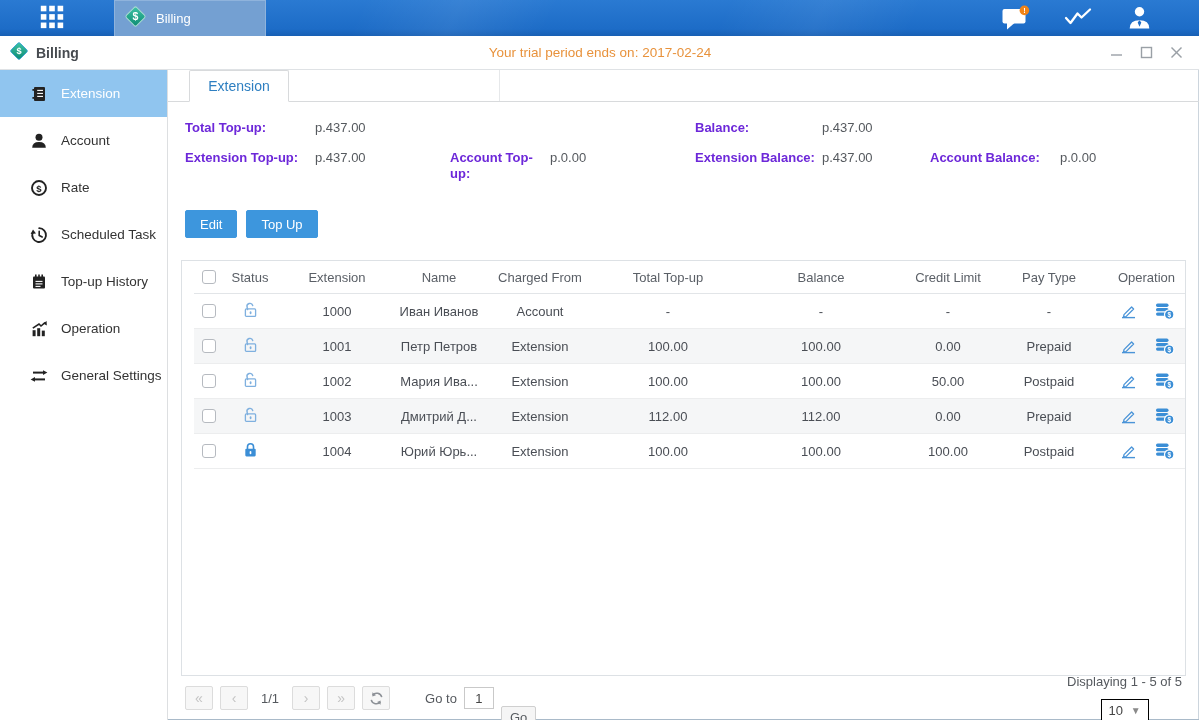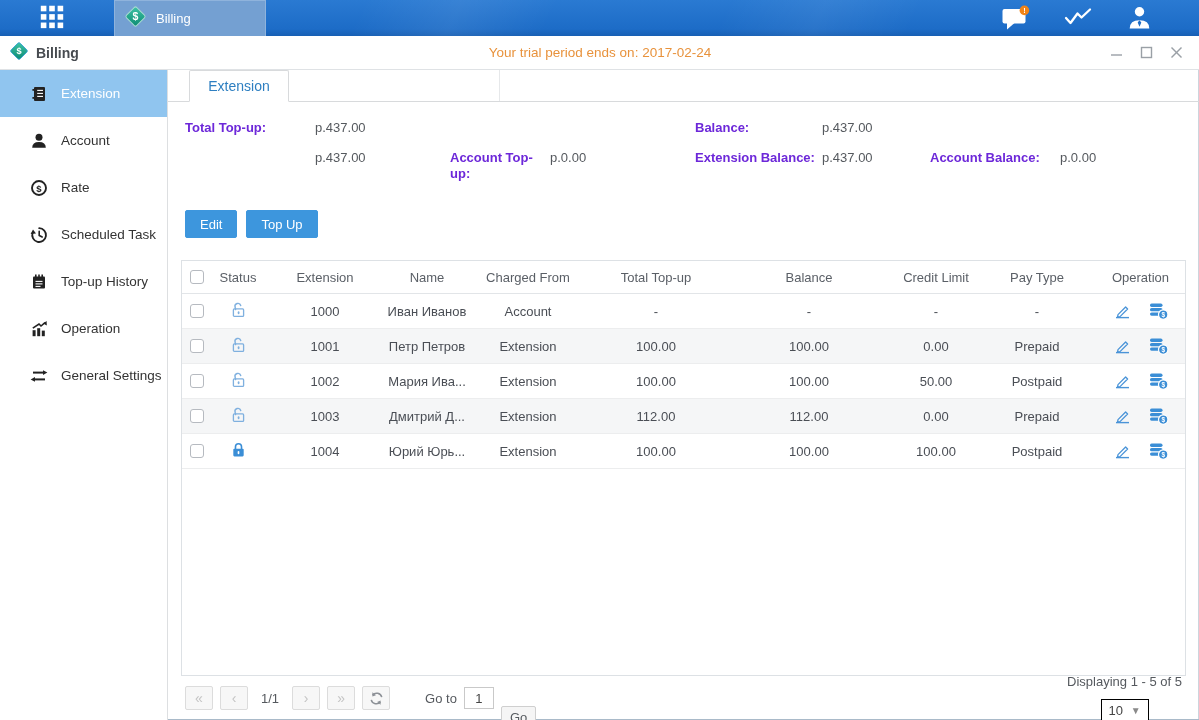--- a/index.html
+++ b/index.html
@@ -52,21 +52,21 @@
              row-gap:14px; font-size:13px; line-height:16px; }
   .lbl { font-weight:bold; color:#6d28d9; }
   .val { color:#55595e; }
 
   
   .actions { margin-top:28px; padding-left:4px; display:flex; gap:9px; }
   .btn-blue { height:28px; padding:0 14px; background:#3d96dd; border:1px solid #3d96dd; border-radius:2px;
               color:#fff; font-size:13px; font-family:inherit; cursor:pointer; }
 
   
-  .table-panel { margin-top:22px; border:1px solid #dde1e5; flex:1; display:flex; flex-direction:column; overflow:hidden; background:#fff; }
+  .table-panel { margin-top:22px; border:1px solid #dde1e5; flex:1; display:flex; flex-direction:column; overflow:hidden; background:#fff;padding-left:12px; }
   .tgrid { display:grid; grid-template-columns:30px 52px 122px 82px 120px 136px 170px 84px 118px 1fr; align-items:center; }
   .thead { height:33px; border-bottom:1px solid #e2e5e8; color:#5a5f66; font-size:13px; }
   .trow  { height:35px; border-bottom:1px solid #ecedee; color:#4a4e55; font-size:13px; background:#fff; }
   .trow.alt { background:#f5f6f7; }
   .cell { text-align:center; overflow:hidden; white-space:nowrap; text-overflow:ellipsis; }
   .c-check { display:flex; justify-content:center; }
   .checkbox { width:14px; height:14px; border:1px solid #b6bac0; border-radius:3px; background:#fff; display:inline-block; cursor:pointer; }
   .ops { display:flex; justify-content:center; gap:16px; align-items:center; }
   .op { display:flex; cursor:pointer; }
 
@@ -274,20 +274,21 @@
         <div class="tab-stub"></div>
       </div>
 
       <div class="summary">
         <span class="lbl" style="grid-column:1">Total Top-up:</span>
         <span class="val" style="grid-column:2">p.437.00</span>
         <span style="grid-column:3/5"></span>
         <span class="lbl" style="grid-column:5">Balance:</span>
         <span class="val" style="grid-column:6/9">p.437.00</span>
 
+        <span class="lbl" style="grid-column:1">Extension Top-up:</span>
         <span class="val" style="grid-column:2">p.437.00</span>
         <span class="lbl" style="grid-column:3">Account Top-up:</span>
         <span class="val" style="grid-column:4">p.0.00</span>
         <span class="lbl" style="grid-column:5">Extension Balance:</span>
         <span class="val" style="grid-column:6">p.437.00</span>
         <span class="lbl" style="grid-column:7">Account Balance:</span>
         <span class="val" style="grid-column:8">p.0.00</span>
       </div>
 
       <div class="actions">

